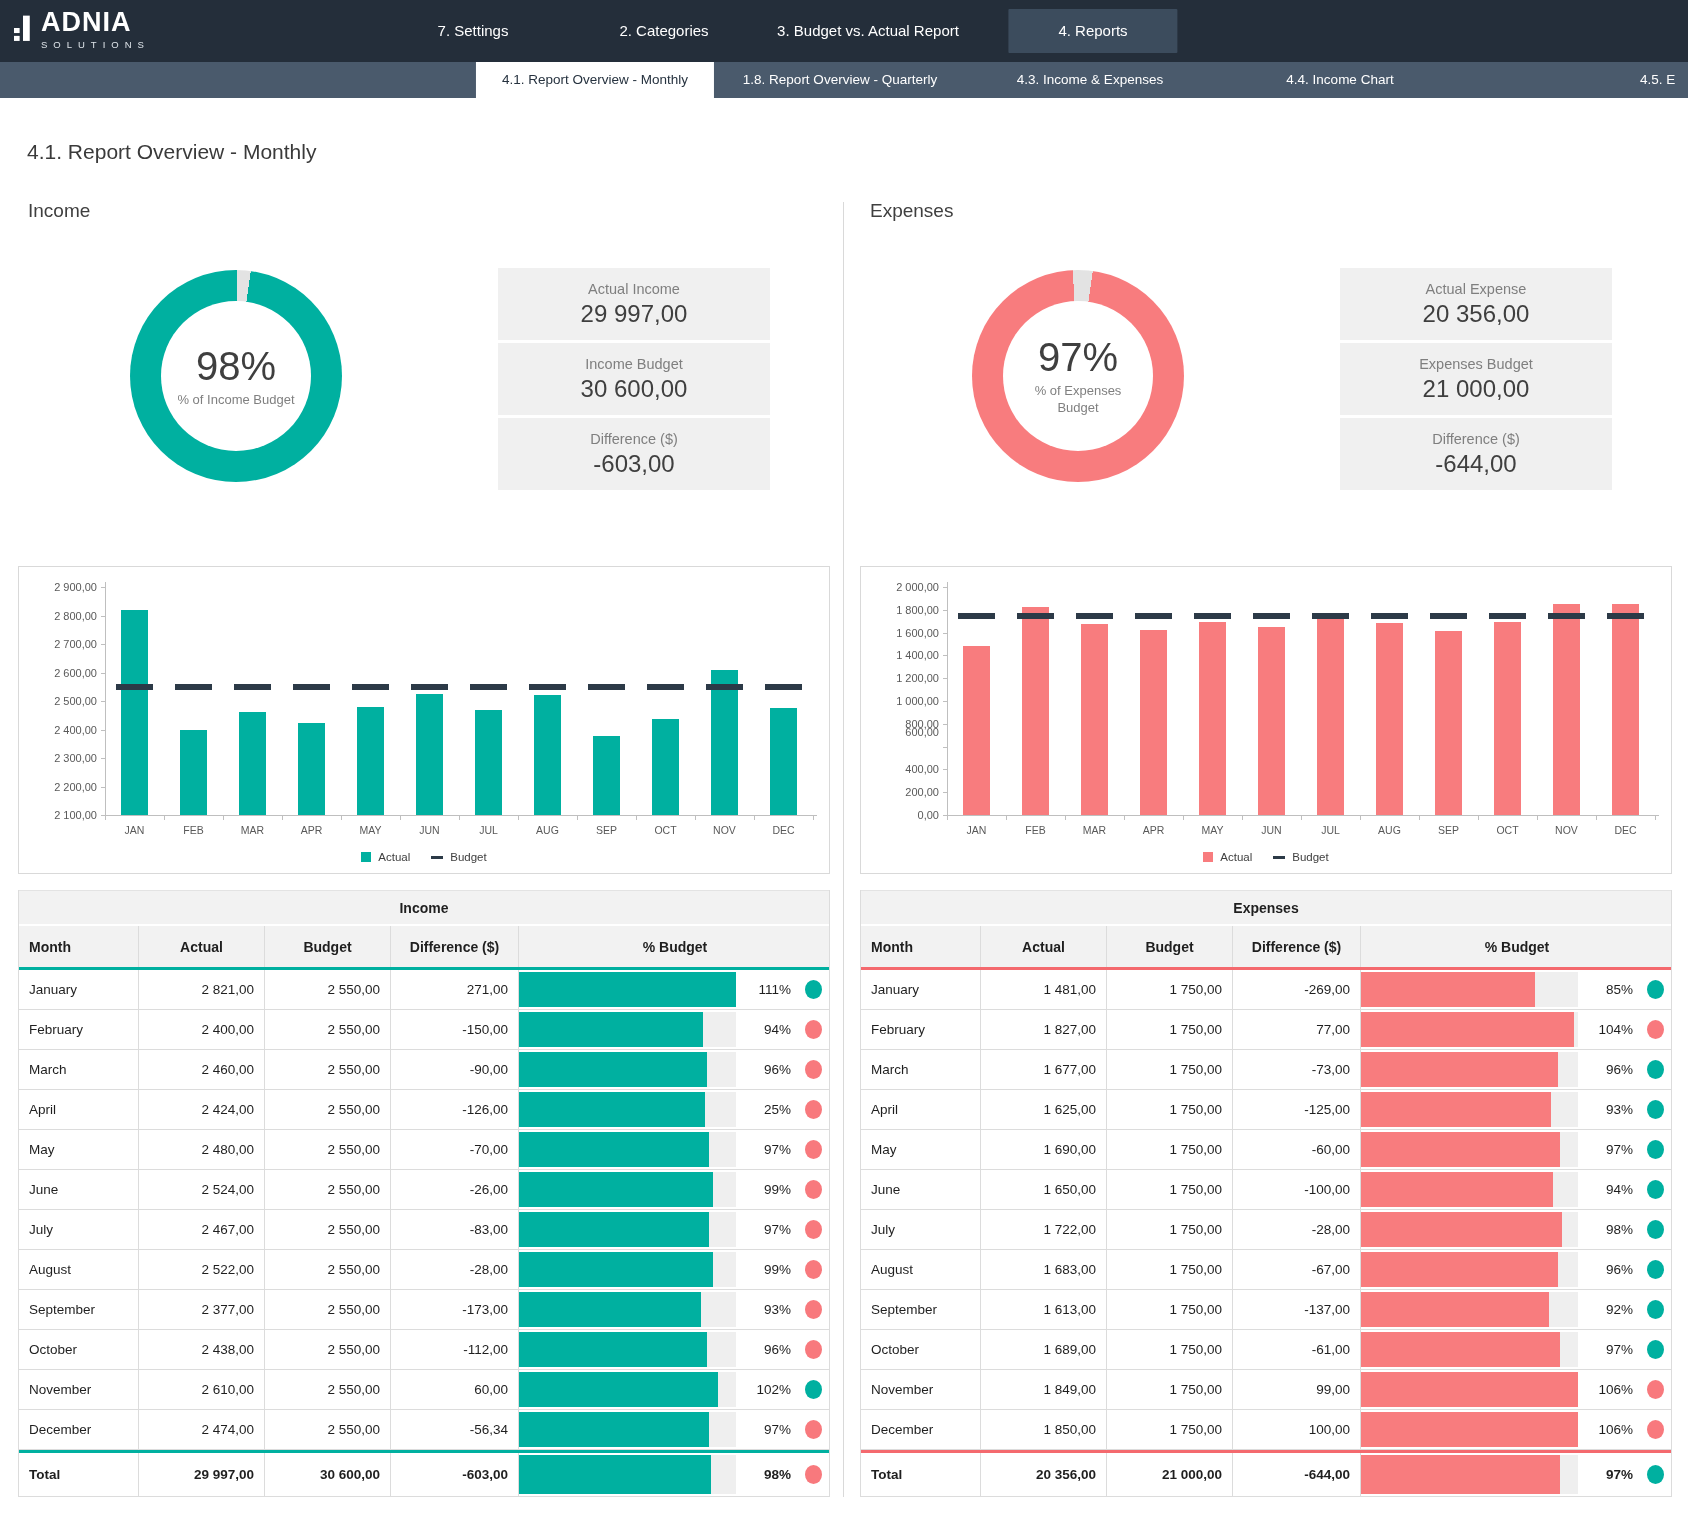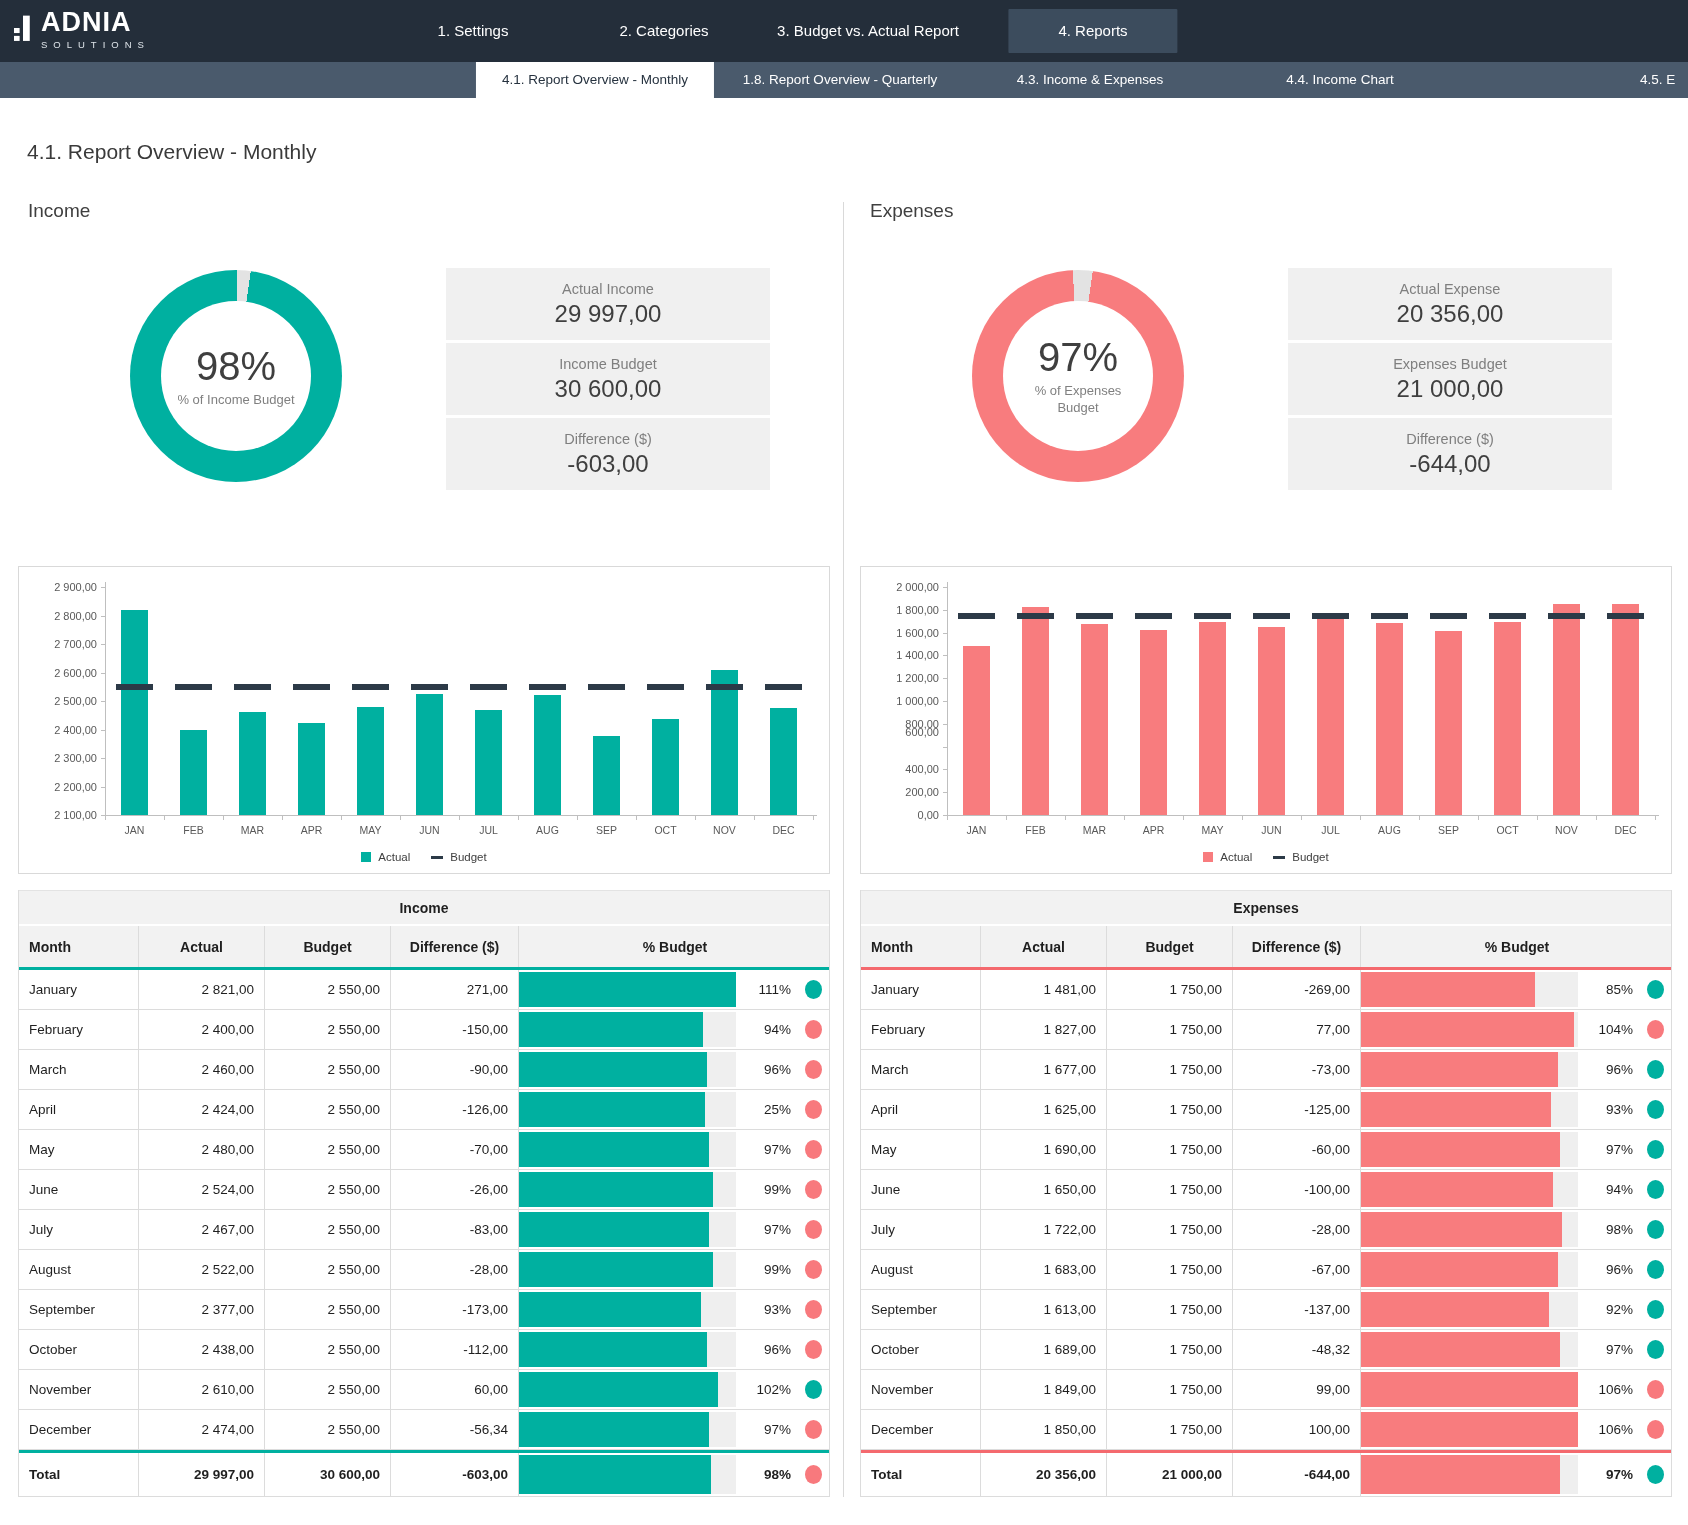--- a/index.html
+++ b/index.html
@@ -28,21 +28,21 @@
   .divider{width:1px;background:#d9d9d9;margin:4px 16px 0 13px}
   .section-title{font-size:19px;color:#3f3f3f;font-weight:normal;margin:0 0 0 10px;padding-top:2px}
   
   .overview{display:flex;margin-top:46px;height:228px}
   .donut-wrap{margin-left:112px;width:212px;height:212px;position:relative;margin-top:2px}
   .donut{width:212px;height:212px;border-radius:50%}
   .donut-hole{position:absolute;inset:31px;background:#fff;border-radius:50%;
     display:flex;flex-direction:column;align-items:center;justify-content:center}
   .donut-pct{font-size:40px;color:#3f3f3f}
   .donut-cap{font-size:13px;color:#808080;width:120px;text-align:center;line-height:1.3;margin-top:3px}
-  .stats{margin-left:auto;margin-right:60px;width:324px}
+  .stats{margin-left:auto;margin-right:60px;width:272px}
   .stat{height:72px;background:#f0f0f0;margin-bottom:3px;display:flex;flex-direction:column;
     align-items:center;justify-content:center}
   .stat-label{font-size:14.5px;color:#7f7f7f}
   .stat-value{font-size:24px;color:#3f3f3f;margin-top:3px}
   
   .chart-box{position:relative;margin-top:70px;height:306px;border:1px solid #d9d9d9;background:#fff}
   .ylab{position:absolute;width:72px;text-align:right;font-size:11px;color:#595959}
   .xlab{position:absolute;text-align:center;font-size:10.5px;color:#595959}
   .axis{position:absolute;background:#bfbfbf}
   .bar{position:absolute}
@@ -81,21 +81,21 @@
       <rect x="0" y="13" width="5" height="4.5" fill="#fff"></rect>
       <rect x="0" y="20" width="5" height="4.5" fill="#fff"></rect>
       <rect x="8" y="2" width="6" height="22.5" fill="#fff"></rect>
     </svg>
     <div class="brand-text">
       <div class="brand-name">ADNIA</div>
       <div class="brand-tag">SOLUTIONS</div>
     </div>
   </div>
   <nav id="topnav">
-      <div class="toptab" style="left: 473px;">1. Settings</div>
+      <div class="toptab" style="left: 473px;">7. Settings</div>
       <div class="toptab" style="left: 664px; text-align: center;">2. Categories</div>
       <div class="toptab" style="left: 868px;">3. Budget vs. Actual Report</div>
       <div class="toptab active" style="left: 1093px;">4. Reports</div>
     </nav>
 </header>
 
 <nav class="subnav" id="subnav">
     <div class="subtab active" style="left: 595px;">4.1. Report Overview - Monthly</div>
     <div class="subtab" style="left: 840px;">1.8. Report Overview - Quarterly</div>
     <div class="subtab" style="left: 1090px;">4.3. Income &amp; Expenses</div>
@@ -662,21 +662,21 @@
           </div>
           <div class="tc pctc">92%</div>
           <div class="tc dotc">
             <span class="dot" style="background: rgb(0, 176, 160);"></span>
           </div>
         </div>
         <div class="trow" style="grid-template-columns: 120px 126px 126px 128px 218px 58px 36px;">
           <div class="tc month bordered">October</div>
           <div class="tc rt bordered">1 689,00</div>
           <div class="tc rt bordered">1 750,00</div>
-          <div class="tc rt bordered">-48,32</div>
+          <div class="tc rt bordered">-61,00</div>
           <div class="tc barcell">
             <div class="track">
               <div class="fill" style="width: 91.5094%; background: rgb(248, 124, 126);"></div>
             </div>
           </div>
           <div class="tc pctc">97%</div>
           <div class="tc dotc">
             <span class="dot" style="background: rgb(0, 176, 160);"></span>
           </div>
         </div>

